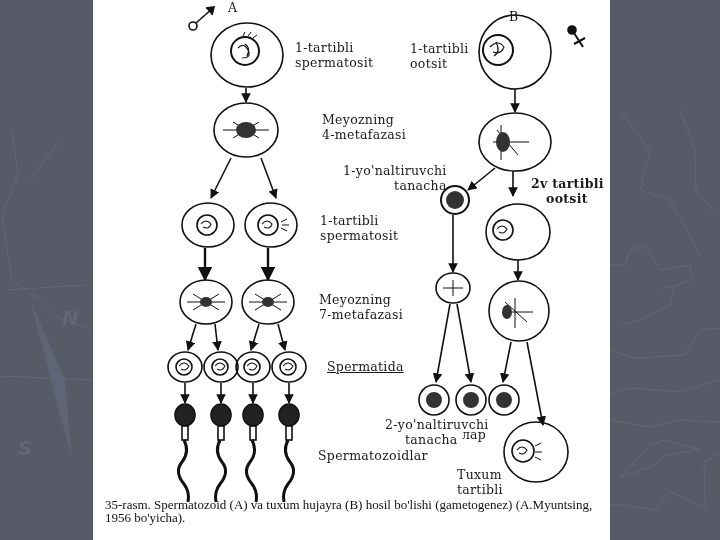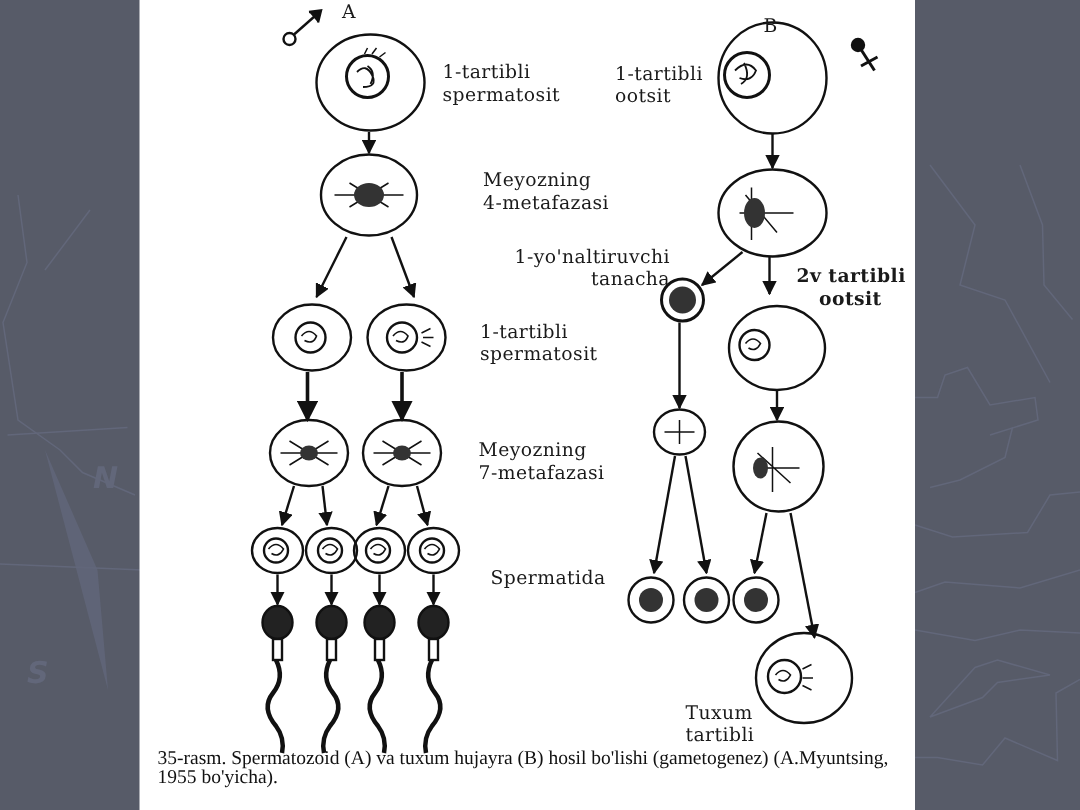--- a/index.html
+++ b/index.html
@@ -229,23 +229,28 @@
     <div style="padding-left:15px;">ootsit</div>
   </div>
   <div class="lbl" style="left:227px;top:213px;">
     <div>1-tartibli</div>
     <div>spermatosit</div>
   </div>
   <div class="lbl" style="left:226px;top:292px;">
     <div>Meyozning</div>
     <div>7-metafazasi</div>
   </div>
-  <div class="lbl" style="left:234px;top:377px;">Spermatida</div>
+  <div class="lbl" style="left:234px;top:359px;text-decoration:underline;">Spermatida</div>
+  <div class="lbl" style="left:292px;top:417px;">
+    <div>2-yo'naltiruvchi</div>
+    <div style="padding-left:20px;"><span>tanacha</span> <span style="position:relative;top:-5px;">лар</span></div>
+  </div>
+  <div class="lbl" style="left:225px;top:448px;">Spermatozoidlar</div>
   <div class="lbl" style="left:364px;top:467px;">
     <div>Tuxum</div>
     <div>tartibli</div>
   </div>
 
   <div class="caption">
     <div>35-rasm. Spermatozoid (A) va tuxum hujayra (B) hosil bo'lishi (gametogenez) (A.Myuntsing,</div>
-    <div>1955  bo'yicha).</div>
+    <div>1956  bo'yicha).</div>
   </div>
 </div>
 
 </body></html>

